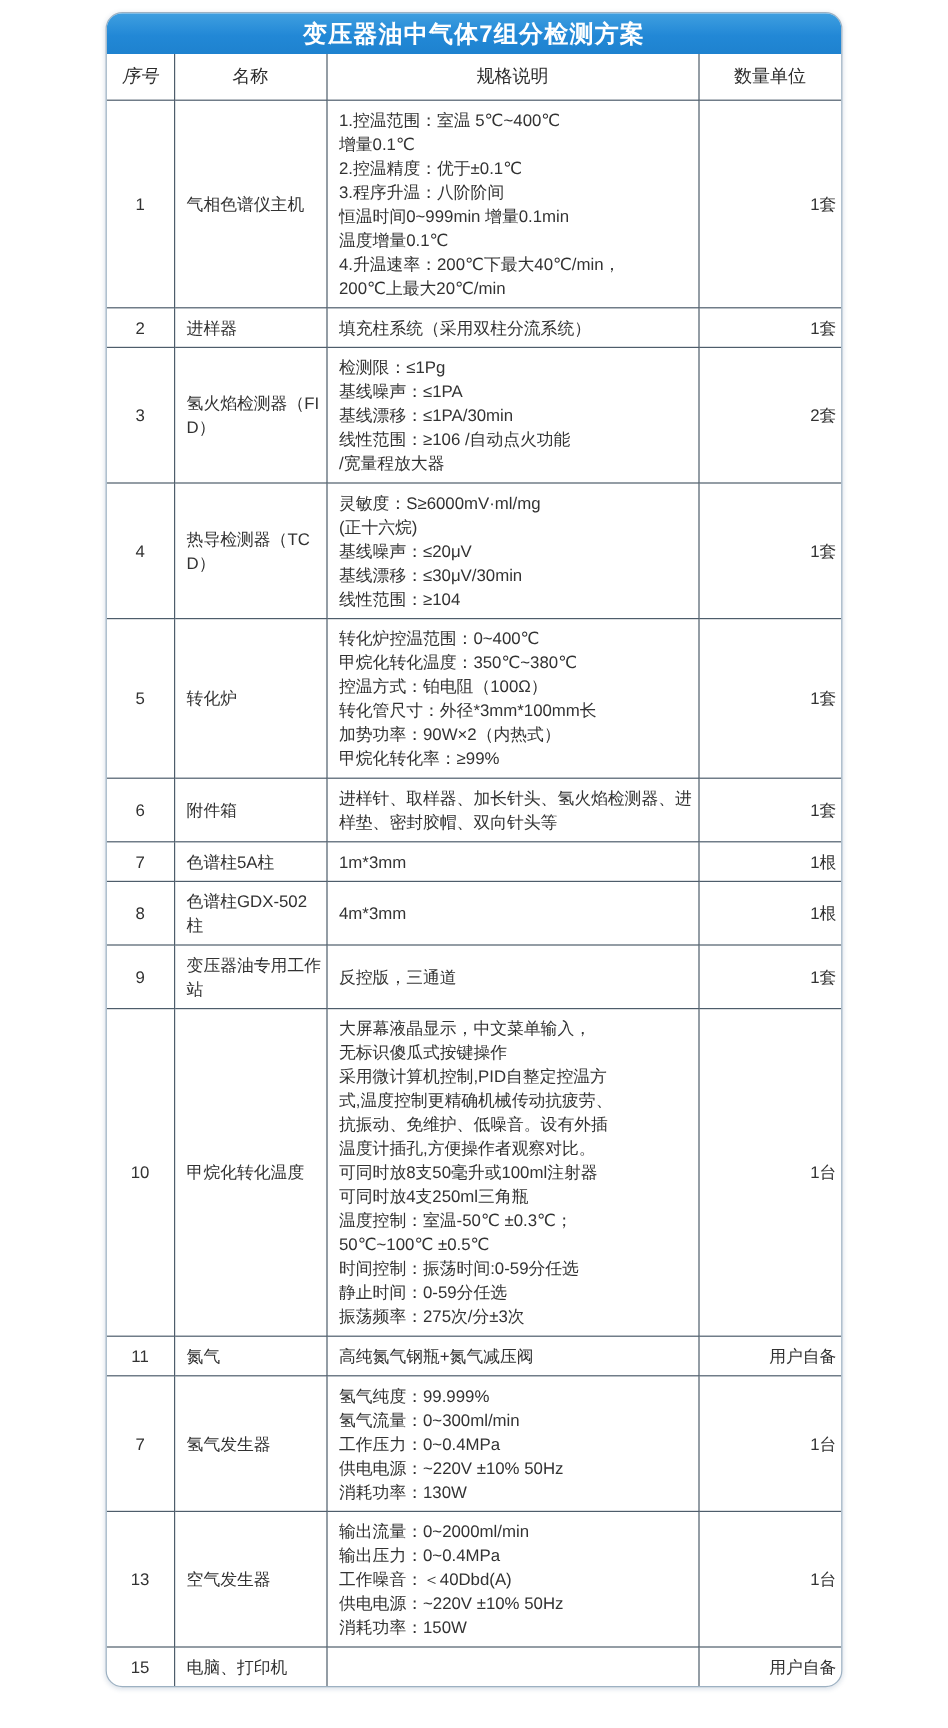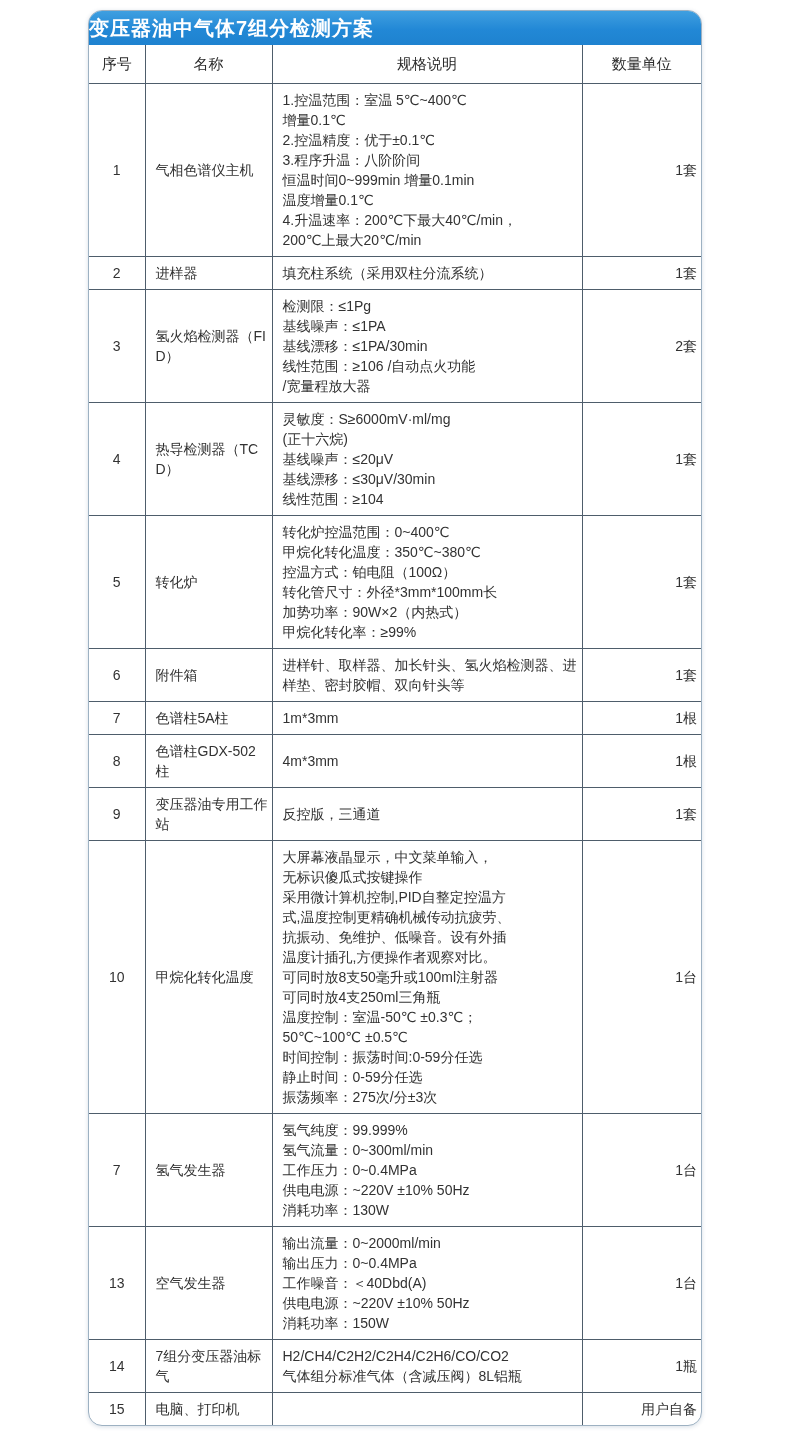--- a/index.html
+++ b/index.html
@@ -17,20 +17,21 @@
     border-radius: 14px;
     overflow: hidden;
     box-shadow: 0 1px 4px rgba(40,80,120,0.18);
     background: #ffffff;
   }
   .card-header {
     height: 34px;
     background: linear-gradient(180deg, #3f9fe0 0%, #2288d6 55%, #1e82cf 100%);
     display: flex;
     align-items: center;
+    justify-content: center;
   }
   .card-title {
     margin: 0;
     font-size: 20px;
     font-weight: bold;
     color: #ffffff;
     letter-spacing: 1px;
   }
   table.spec-table {
     width: 100%;
@@ -47,21 +48,21 @@
     text-align: left;
     font-weight: normal;
     word-break: break-all;
   }
   .spec-table th {
     padding: 9px 9px;
     font-size: 15px;
     color: #2b2b2b;
     text-align: center;
   }
-  .spec-table th.h-no { text-align: center; padding-left: 4px; padding-right: 4px; }
+  .spec-table th.h-no { text-align: center; padding-left: 4px; padding-right: 4px; font-style: italic; }
   td.cell-no {
     text-align: center;
     padding: 6px 4px;
   }
   td.cell-name {
     padding: 6px 4px 6px 10px;
   }
   td.cell-spec {
     padding: 6px 4px 6px 10px;
     white-space: pre-line;
@@ -181,47 +182,46 @@
 可同时放8支50毫升或100ml注射器
 可同时放4支250ml三角瓶
 温度控制：室温-50℃ ±0.3℃；
 50℃~100℃ ±0.5℃
 时间控制：振荡时间:0-59分任选
 静止时间：0-59分任选
 振荡频率：275次/分±3次</td>
           <td class="cell-qty">1台</td>
         </tr>
         <tr>
+          <td class="cell-no">11</td>
+          <td class="cell-name">氮气</td>
+          <td class="cell-spec">高纯氮气钢瓶+氮气减压阀</td>
+          <td class="cell-qty">用户自备</td>
+        </tr>
+        <tr>
           <td class="cell-no">7</td>
           <td class="cell-name">氢气发生器</td>
           <td class="cell-spec">氢气纯度：99.999%
 氢气流量：0~300ml/min
 工作压力：0~0.4MPa
 供电电源：~220V ±10% 50Hz
 消耗功率：130W</td>
           <td class="cell-qty">1台</td>
         </tr>
         <tr>
           <td class="cell-no">13</td>
           <td class="cell-name">空气发生器</td>
           <td class="cell-spec">输出流量：0~2000ml/min
 输出压力：0~0.4MPa
 工作噪音：＜40Dbd(A)
 供电电源：~220V ±10% 50Hz
 消耗功率：150W</td>
           <td class="cell-qty">1台</td>
         </tr>
         <tr>
-          <td class="cell-no">14</td>
-          <td class="cell-name">7组分变压器油标气</td>
-          <td class="cell-spec">H2/CH4/C2H2/C2H4/C2H6/CO/CO2
-气体组分标准气体（含减压阀）8L铝瓶</td>
-          <td class="cell-qty">1瓶</td>
-        </tr>
-        <tr>
           <td class="cell-no">15</td>
           <td class="cell-name">电脑、打印机</td>
           <td class="cell-spec"></td>
           <td class="cell-qty">用户自备</td>
         </tr>
       </tbody>
   </table>
 </div>
 
 </body></html>

